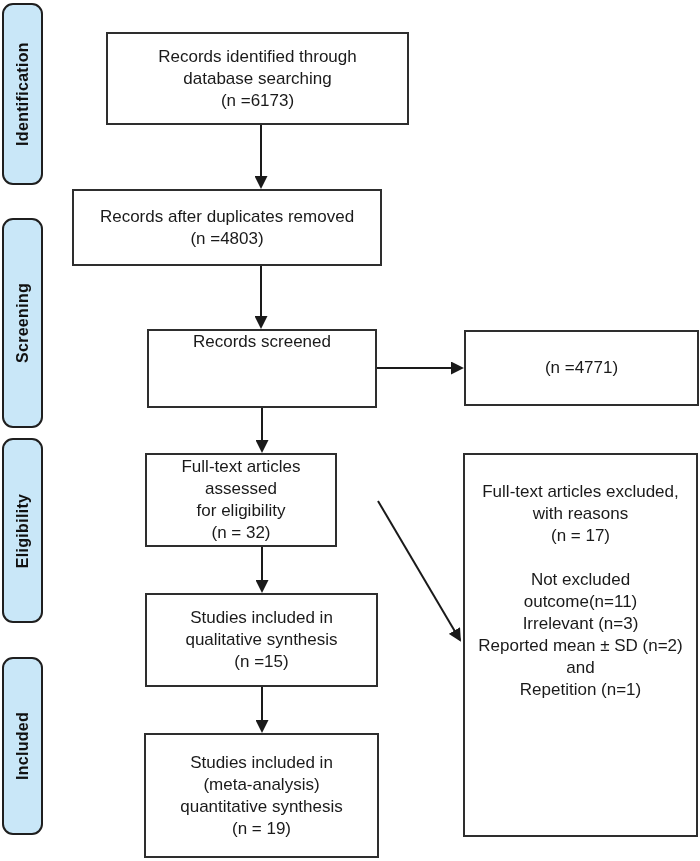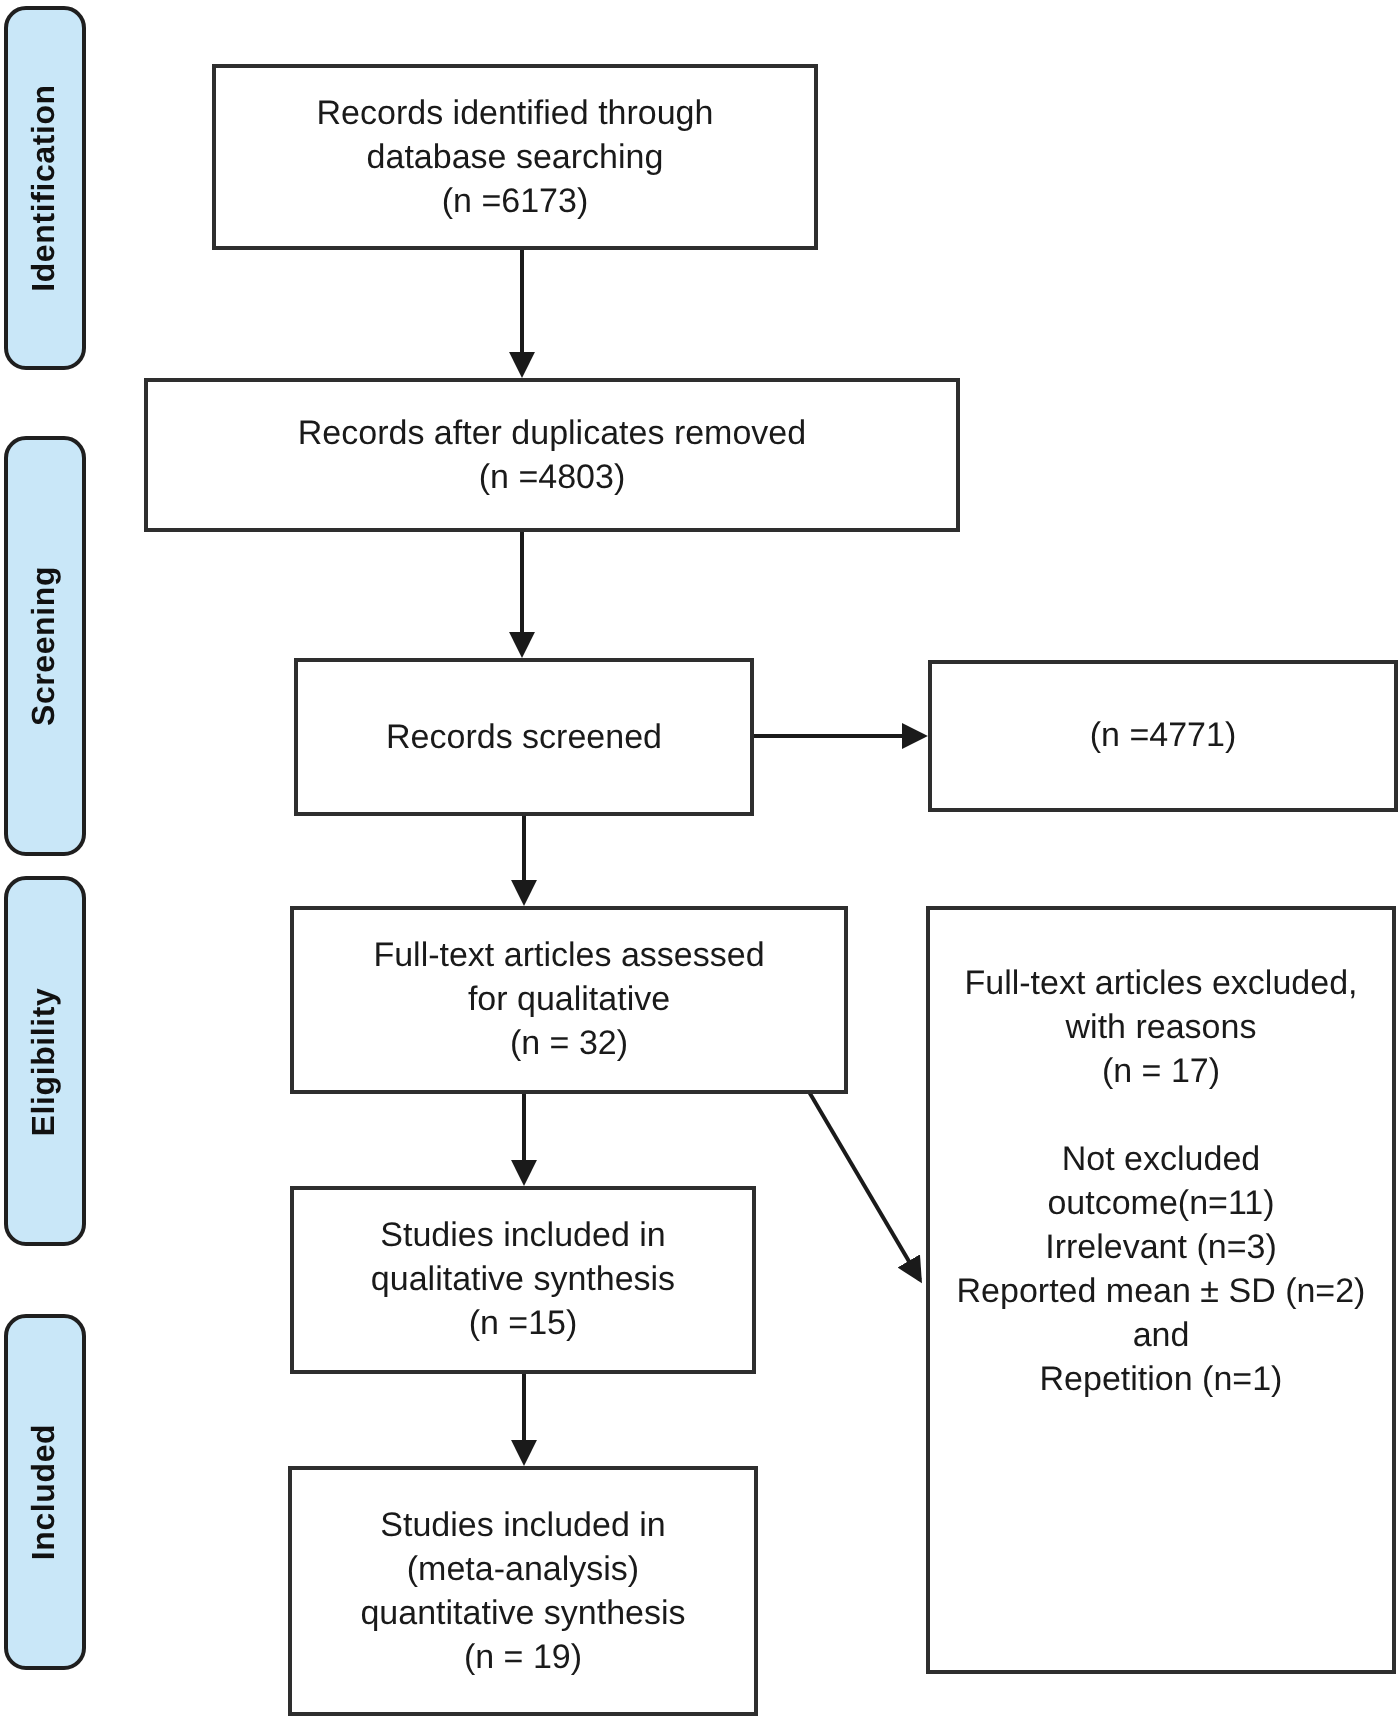--- a/index.html
+++ b/index.html
@@ -64,24 +64,24 @@
   .line { min-height: 22px; width: 100%; }
 
   
   .stage-identification { left: 2px;  top: 3px;   width: 41px; height: 182px; }
   .stage-screening      { left: 2px;  top: 218px; width: 41px; height: 210px; }
   .stage-eligibility    { left: 2px;  top: 438px; width: 41px; height: 185px; }
   .stage-included       { left: 2px;  top: 657px; width: 41px; height: 178px; }
 
   
   .box-identified        { left: 106px; top: 32px;  width: 303px; height: 93px; }
-  .box-duplicates        { left: 72px;  top: 189px; width: 408px; height: 77px; align-items: center; }
-  .box-screened          { left: 147px; top: 329px; width: 230px; height: 79px; }
+  .box-duplicates        { left: 72px;  top: 189px; width: 310px; height: 77px; align-items: center; }
+  .box-screened          { left: 147px; top: 329px; width: 230px; height: 79px; justify-content: space-between; }
   .box-records-excluded  { left: 464px; top: 330px; width: 235px; height: 76px; }
-  .box-fulltext-assessed { left: 145px; top: 453px; width: 279px; height: 94px; }
+  .box-fulltext-assessed { left: 145px; top: 453px; width: 192px; height: 94px; }
   .box-fulltext-excluded { left: 463px; top: 453px; width: 235px; height: 384px; }
   .box-qualitative       { left: 145px; top: 593px; width: 233px; height: 94px; }
   .box-quantitative      { left: 144px; top: 733px; width: 235px; height: 125px; }
 </style>
 </head>
 <body>
 
 <div class="canvas">
 
   <svg class="arrows" width="700" height="861" viewBox="0 0 700 861" xmlns="http://www.w3.org/2000/svg">
@@ -126,21 +126,21 @@
   <div class="fbox box-screened">
     <div class="line">Records screened</div>
   </div>
 
   <div class="fbox box-records-excluded">
     <div class="line">(n =4771)</div>
   </div>
 
   <div class="fbox box-fulltext-assessed">
     <div class="line">Full-text articles assessed</div>
-    <div class="line">for qualitative</div>
+    <div class="line">for eligibility</div>
     <div class="line">(n = 32)</div>
   </div>
 
   <div class="fbox box-fulltext-excluded top-align">
     <div class="line">Full-text articles excluded,</div>
     <div class="line">with reasons</div>
     <div class="line">(n = 17)</div>
     <div class="line"></div>
     <div class="line">Not excluded</div>
     <div class="line">outcome(n=11)</div>

